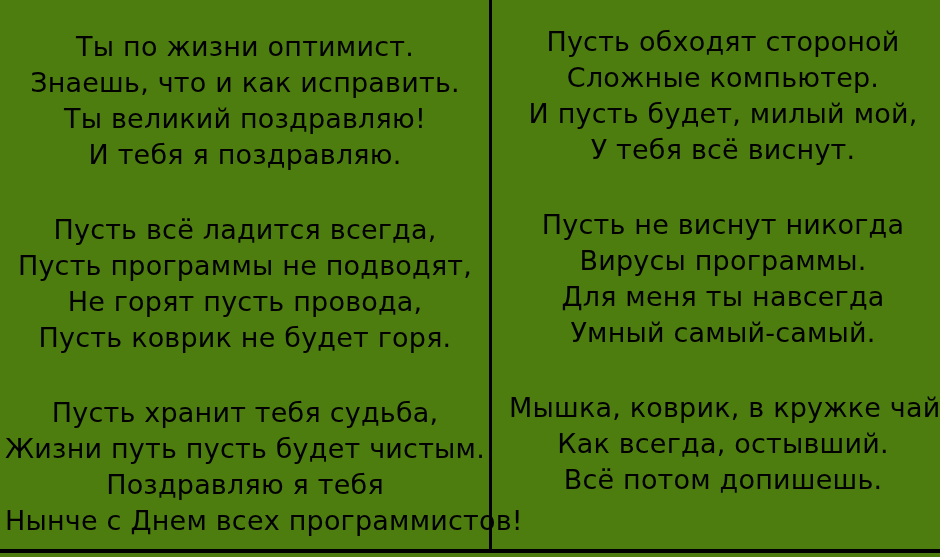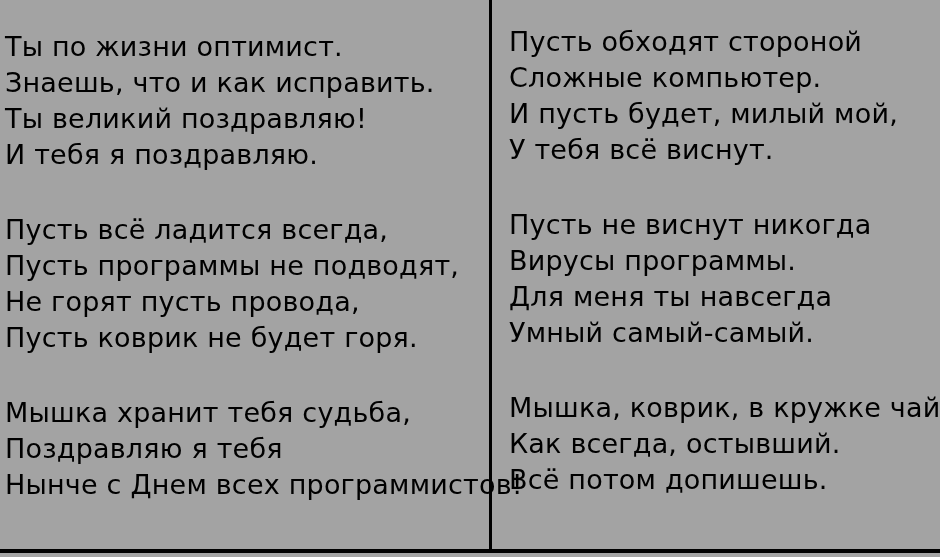--- a/index.html
+++ b/index.html
@@ -4,24 +4,25 @@
 <style>
   html, body {
     margin: 0;
     padding: 0;
     background: #ffffff;
   }
   .page {
     position: relative;
     width: 940px;
     height: 557px;
-    background: #a3a3a3;
+    background: #4d7c0f;
     overflow: hidden;
     font-family: "DejaVu Sans", "Liberation Sans", sans-serif;
     color: #000000;
+    text-align: center;
   }
   .column {
     position: absolute;
   }
   .column-left {
     left: 5px;
     top: 29px;
     width: 480px;
   }
   .column-right {
@@ -67,21 +68,22 @@
       <div class="poem-line">Ты великий поздравляю!</div>
       <div class="poem-line">И тебя я поздравляю.</div>
     </div>
     <div class="stanza">
       <div class="poem-line">Пусть всё ладится всегда,</div>
       <div class="poem-line">Пусть программы не подводят,</div>
       <div class="poem-line">Не горят пусть провода,</div>
       <div class="poem-line">Пусть коврик не будет горя.</div>
     </div>
     <div class="stanza">
-      <div class="poem-line">Мышка хранит тебя судьба,</div>
+      <div class="poem-line">Пусть хранит тебя судьба,</div>
+      <div class="poem-line">Жизни путь пусть будет чистым.</div>
       <div class="poem-line">Поздравляю я тебя</div>
       <div class="poem-line">Нынче с Днем всех программистов!</div>
     </div>
   </div>
 
   <div class="v-divider"></div>
 
   <div class="column column-right">
     <div class="stanza">
       <div class="poem-line">Пусть обходят стороной</div>

